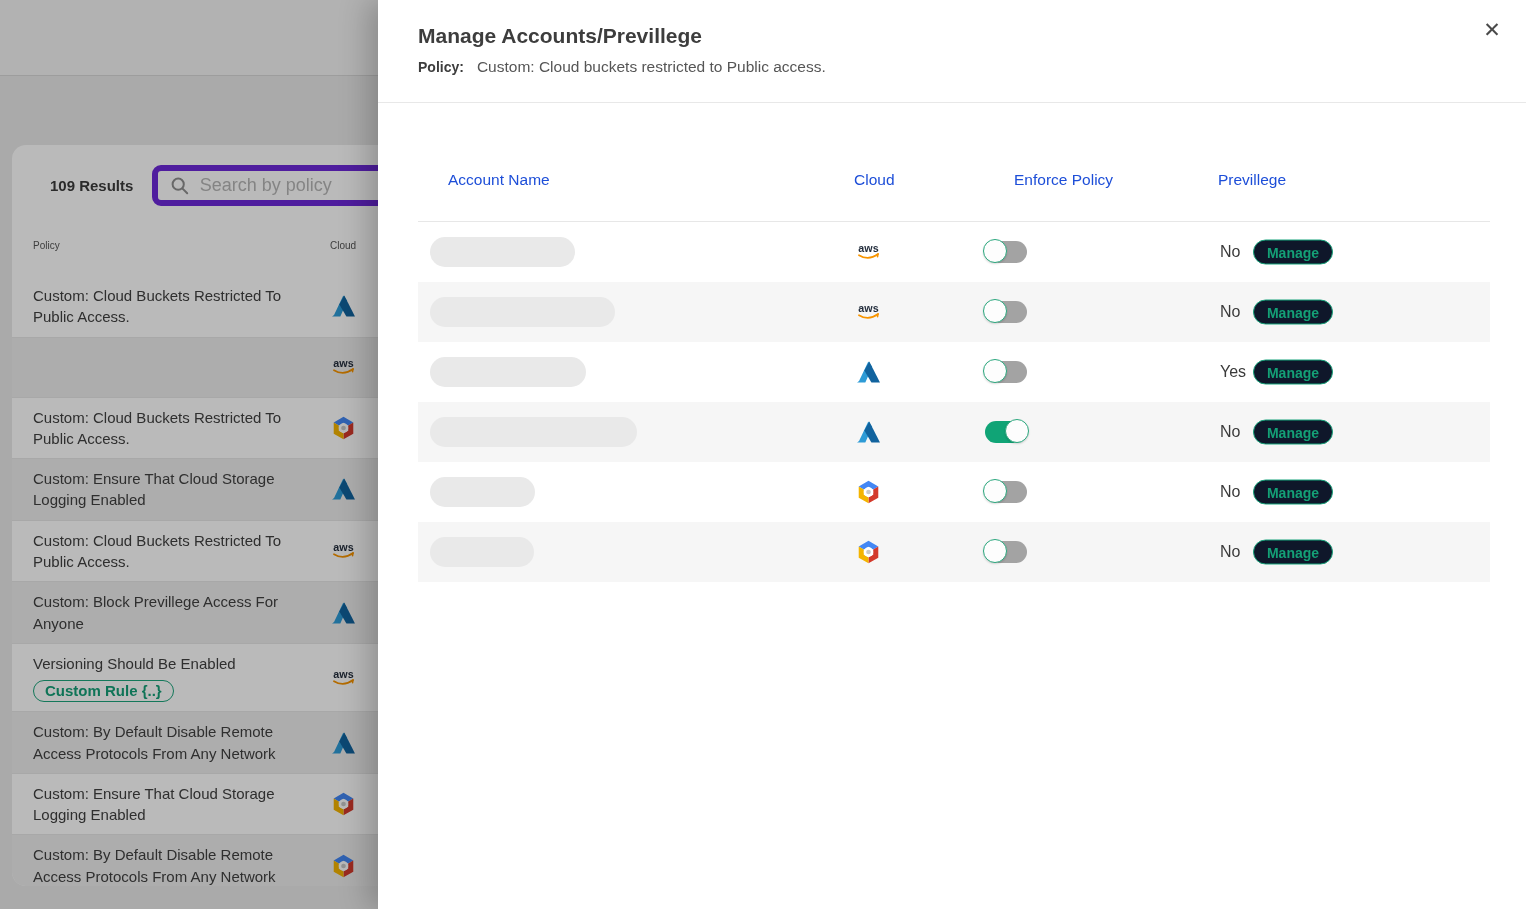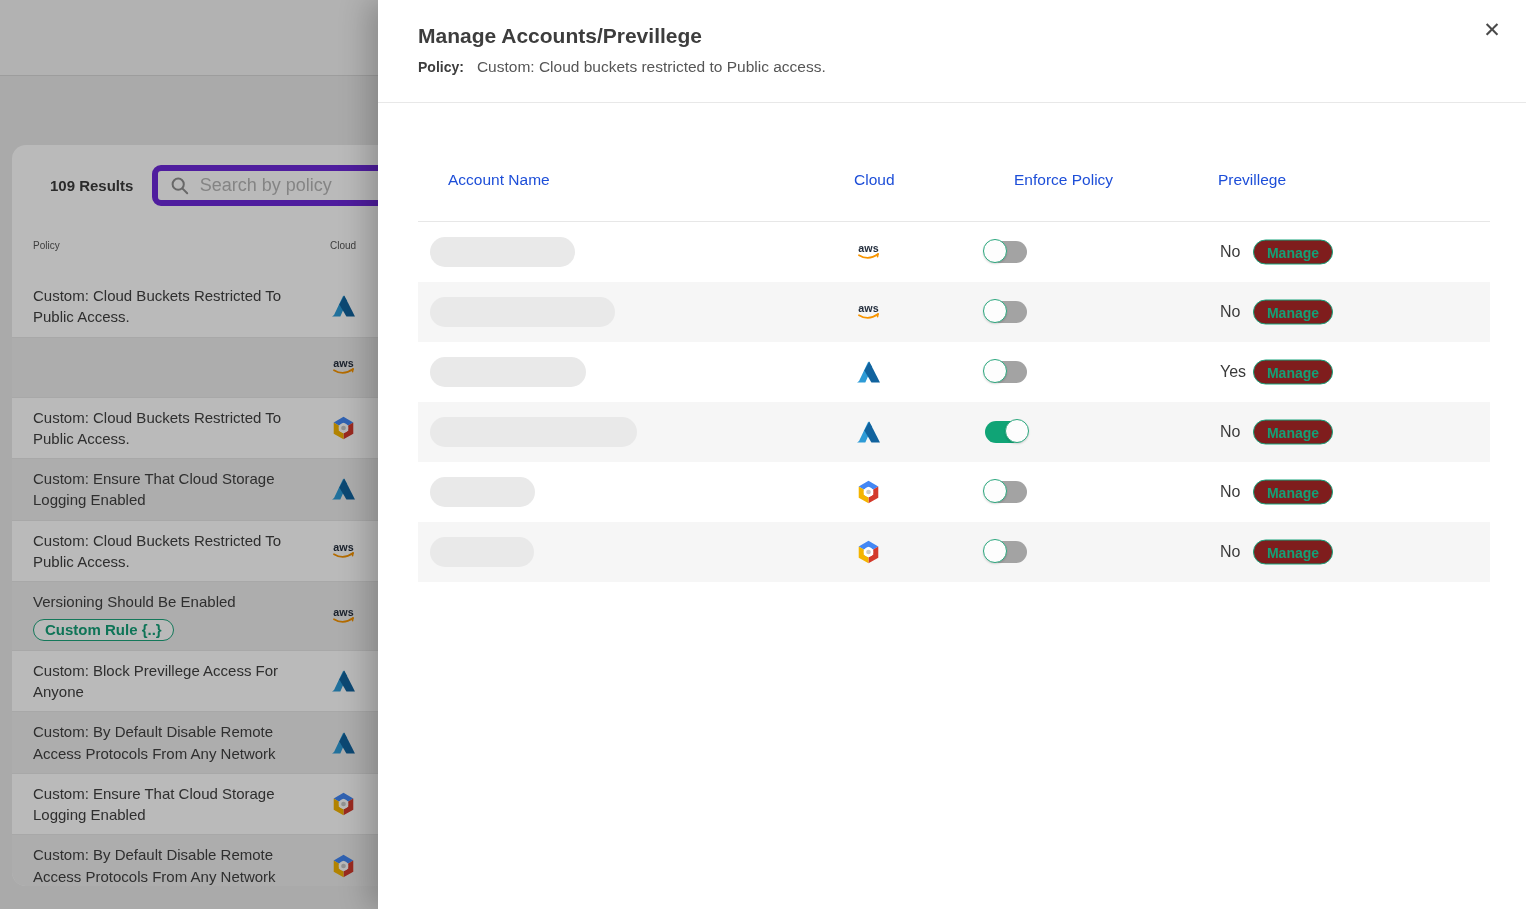--- a/index.html
+++ b/index.html
@@ -66,21 +66,21 @@
             width:42px; height:22px; border-radius:11px; background:#a3a3a3; cursor:pointer; }
   .toggle .knob { position:absolute; top:-2px; left:-2px; width:24px; height:24px;
                   border-radius:50%; background:#fdfdfd; border:1.5px solid #2ba87e;
                   box-shadow:0 1px 2px rgba(0,0,0,0.15); }
   .toggle[data-state="on"] { background:#10a476; }
   .toggle[data-state="on"] .knob { left:auto; right:-2px; }
 
   .except-val { position:absolute; left:802px; top:50%; transform:translateY(-50%);
                 font-size:16px; color:#3a3a3a; }
   .manage-btn { position:absolute; left:835px; top:50%; transform:translateY(-50%);
-                width:80px; height:25px; border-radius:13px; background:#7f1d1d;
+                width:80px; height:25px; border-radius:13px; background:#0f172a;
                 border:1.5px solid #17a37b; color:#14a076; font-size:14px; font-weight:700;
                 display:flex; align-items:center; justify-content:center; cursor:pointer;
                 font-family:"Liberation Sans", sans-serif; }
 
   .cloud-icon { width:27px; height:27px; }
   .hidden-defs { position:absolute; width:0; height:0; overflow:hidden; }
 </style>
 </head>
 <body>
 
@@ -152,30 +152,30 @@
             <use href="#sym-azure"></use>
           </svg>
       </div>
       <div class="bg-row">
         <div class="txt">Custom: Cloud Buckets Restricted To Public Access.</div>
         <svg class="cloud-icon">
             <use href="#sym-aws"></use>
           </svg>
       </div>
       <div class="bg-row">
+        <div class="txt">Custom: Block Previllege Access For Anyone</div>
+        <svg class="cloud-icon">
+            <use href="#sym-azure"></use>
+          </svg>
+      </div>
+      <div class="bg-row">
         <div class="txt">Versioning Should Be Enabled</div>
         <span class="custom-rule-badge">Custom Rule {..}</span>
         <svg class="cloud-icon">
             <use href="#sym-aws"></use>
-          </svg>
-      </div>
-      <div class="bg-row">
-        <div class="txt">Custom: Block Previllege Access For Anyone</div>
-        <svg class="cloud-icon">
-            <use href="#sym-azure"></use>
           </svg>
       </div>
       <div class="bg-row">
         <div class="txt">Custom: By Default Disable Remote Access Protocols From Any Network</div>
         <svg class="cloud-icon">
             <use href="#sym-azure"></use>
           </svg>
       </div>
       <div class="bg-row">
         <div class="txt">Custom: Ensure That Cloud Storage Logging Enabled</div>

